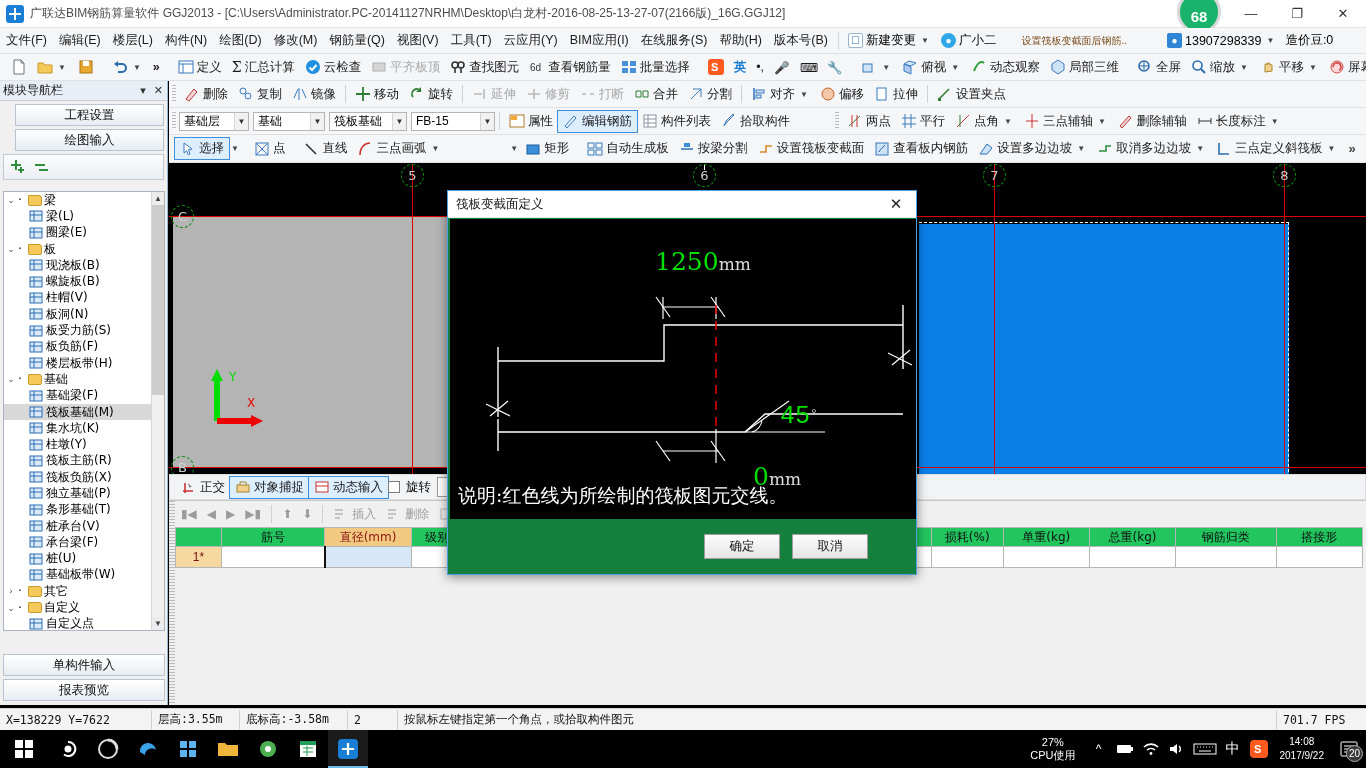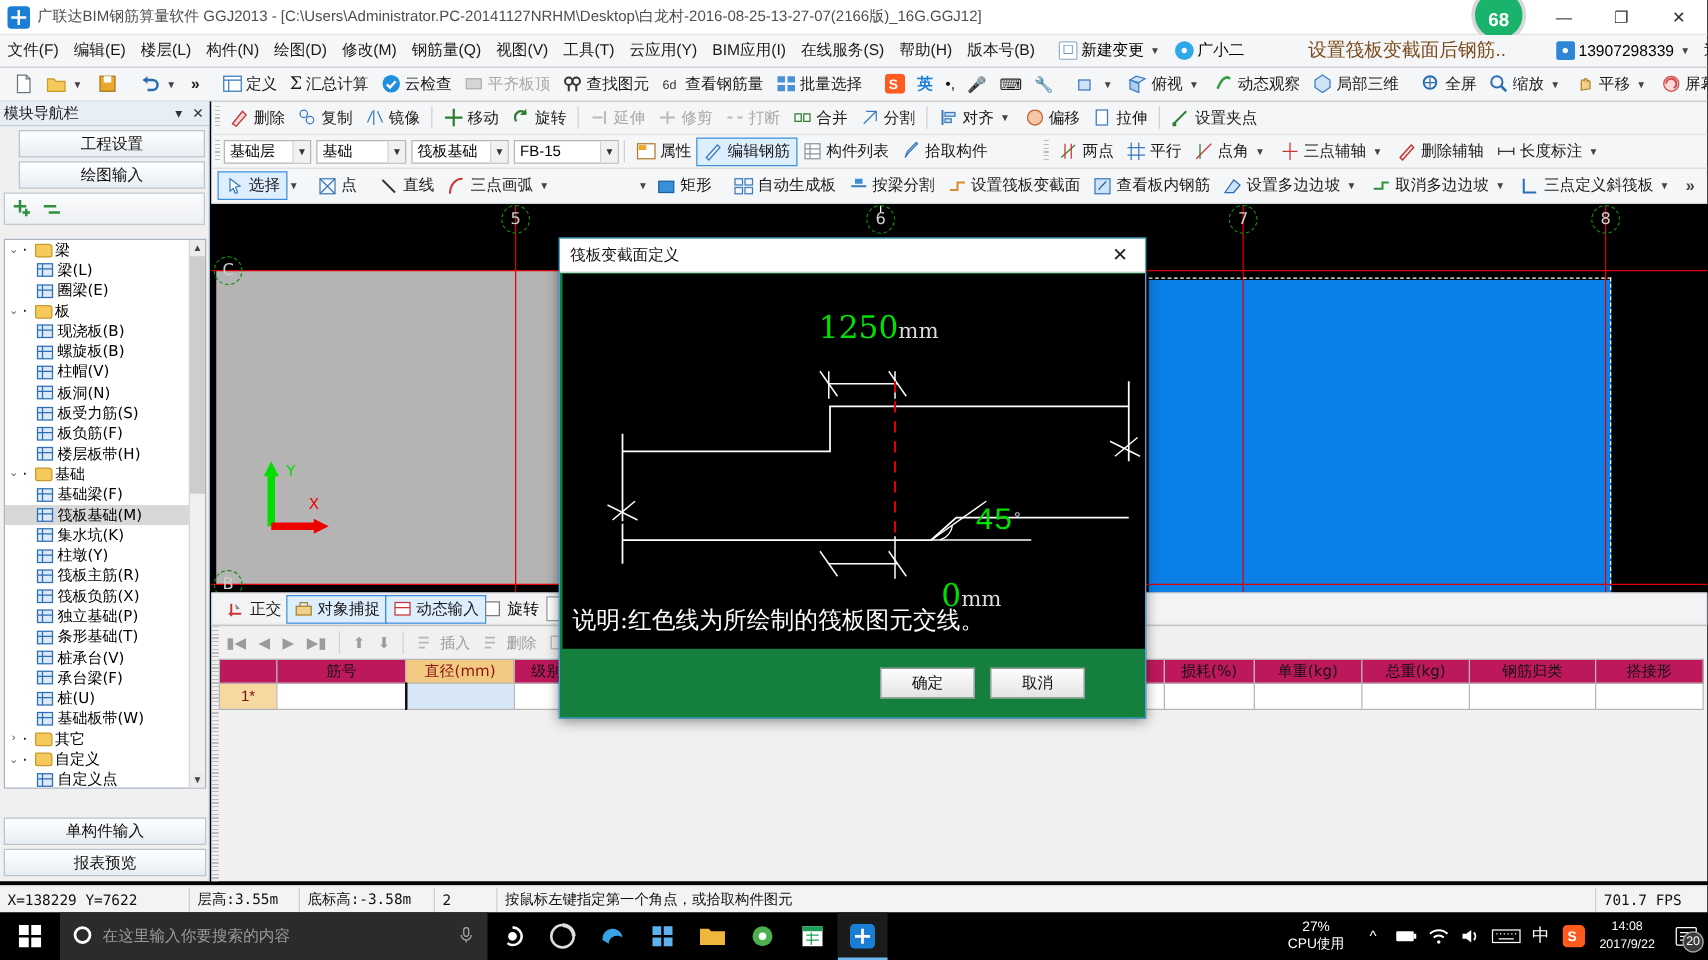--- a/index.html
+++ b/index.html
@@ -56,21 +56,21 @@
   }
   .menu-sep { width: 1px; height: 18px; background: #d6d7da; margin: 0 4px; }
   .menu-icon-item {
     display: flex; align-items: center; gap: 3px; padding: 2px 5px; font-size: 12.5px;
   }
   .mini-ico {
     width: 15px; height: 15px; border-radius: 2px;
     display: inline-flex; align-items: center; justify-content: center;
     font-size: 10px; color: #fff;
   }
-  .notice-text { font-size: 15px; color: #7a4a1a; margin-left: 46px; }
+  .notice-text { font-size: 10px; color: #7a4a1a; margin-left: 20px; }
   .acct { display: flex; align-items: center; gap: 3px; font-size: 12.5px; margin-left: 40px; }
 
   
   .tb { position: absolute; left: 0; width: 1366px; background: #f5f6f8; display: flex; align-items: center;
         border-bottom: 1px solid #e0e1e4; white-space: nowrap; overflow: hidden; }
   .tb1 { top: 54px; height: 27px; }
   .tb2 { top: 81px; height: 27px; }
   .tb3 { top: 108px; height: 27px; }
   .tb4 { top: 135px; height: 28px; }
   .tbtn { display: flex; align-items: center; gap: 3px; padding: 2px 5px; font-size: 12.5px; color: #1a1a1a; }
@@ -184,21 +184,21 @@
 
   
   .gridpanel {
     position: absolute; left: 169px; top: 500px; width: 1197px; height: 205px;
     background: #f0f0f0; border-top: 1px solid #c7c7c7;
   }
   .gridnav { height: 26px; display: flex; align-items: center; gap: 2px; padding-left: 8px; }
   .navbtn { padding: 2px 4px; font-size: 12px; color: #9b9b9b; display: flex; align-items: center; gap: 3px; }
   table.rebar { border-collapse: collapse; table-layout: fixed; width: 1188px; margin-left: 6px; }
   table.rebar th {
-    height: 19px; background: #be185d; border: 1px solid #b6b6b6; font-weight: normal;
+    height: 19px; background: #22c55e; border: 1px solid #b6b6b6; font-weight: normal;
     font-size: 12px; font-family: "DejaVu Sans", sans-serif; color: #111;
   }
   table.rebar th.hl { background: #f2c980; color: #8a1414; }
   table.rebar td { height: 21px; background: #fff; border: 1px solid #b6b6b6; }
   table.rebar td.rowno { background: #f6d9a0; color: #7a1010; text-align: center; font-size: 12px; }
   table.rebar td.sel { background: #d7e7f7; border-left: 2px solid #111; }
   .vgrip { position: absolute; left: 0; top: 0; width: 6px; height: 100%;
            background: repeating-linear-gradient(to bottom,#bbb 0 1px,transparent 1px 3px); }
 
   
@@ -1219,34 +1219,20 @@
 
   <div class="taskbar">
     <div class="start">
       <svg width="18" height="18" viewBox="0 0 18 18">
         <rect x="0" y="0" width="8" height="8" fill="#fff"></rect>
           <rect x="10" y="0" width="8" height="8" fill="#fff"></rect>
         <rect x="0" y="10" width="8" height="8" fill="#fff"></rect>
           <rect x="10" y="10" width="8" height="8" fill="#fff"></rect>
       </svg>
     </div>
-    <div class="searchbox">
-      <span>
-        <svg width="16" height="16" viewBox="0 0 16 16">
-            <circle cx="8" cy="8" r="6" fill="none" stroke="#fff" stroke-width="2.2"></circle>
-          </svg>
-      </span>
-      <span style="flex:1;">在这里输入你要搜索的内容</span>
-      <span>
-        <svg width="14" height="16" viewBox="0 0 14 16">
-            <rect x="5" y="2" width="4" height="7" rx="2" fill="none" stroke="#aaa"></rect>
-            <path d="M3 8a4 4 0 008 0M7 12v2" stroke="#aaa" fill="none"></path>
-          </svg>
-      </span>
-    </div>
     <div class="tbicon">
       <svg width="20" height="18" viewBox="0 0 20 18">
           <path d="M10 2a7 7 0 11-4 12.5" stroke="#fff" stroke-width="2" fill="none"></path>
           <circle cx="10" cy="9" r="3.5" fill="#fff"></circle>
         </svg>
     </div>
     <div class="tbicon">
       <svg width="22" height="22" viewBox="0 0 22 22">
           <circle cx="11" cy="11" r="9" fill="none" stroke="#ddd" stroke-width="2"></circle>
           <path d="M11 2a9 9 0 019 9" stroke="#ddd" stroke-width="3" fill="none"></path>

